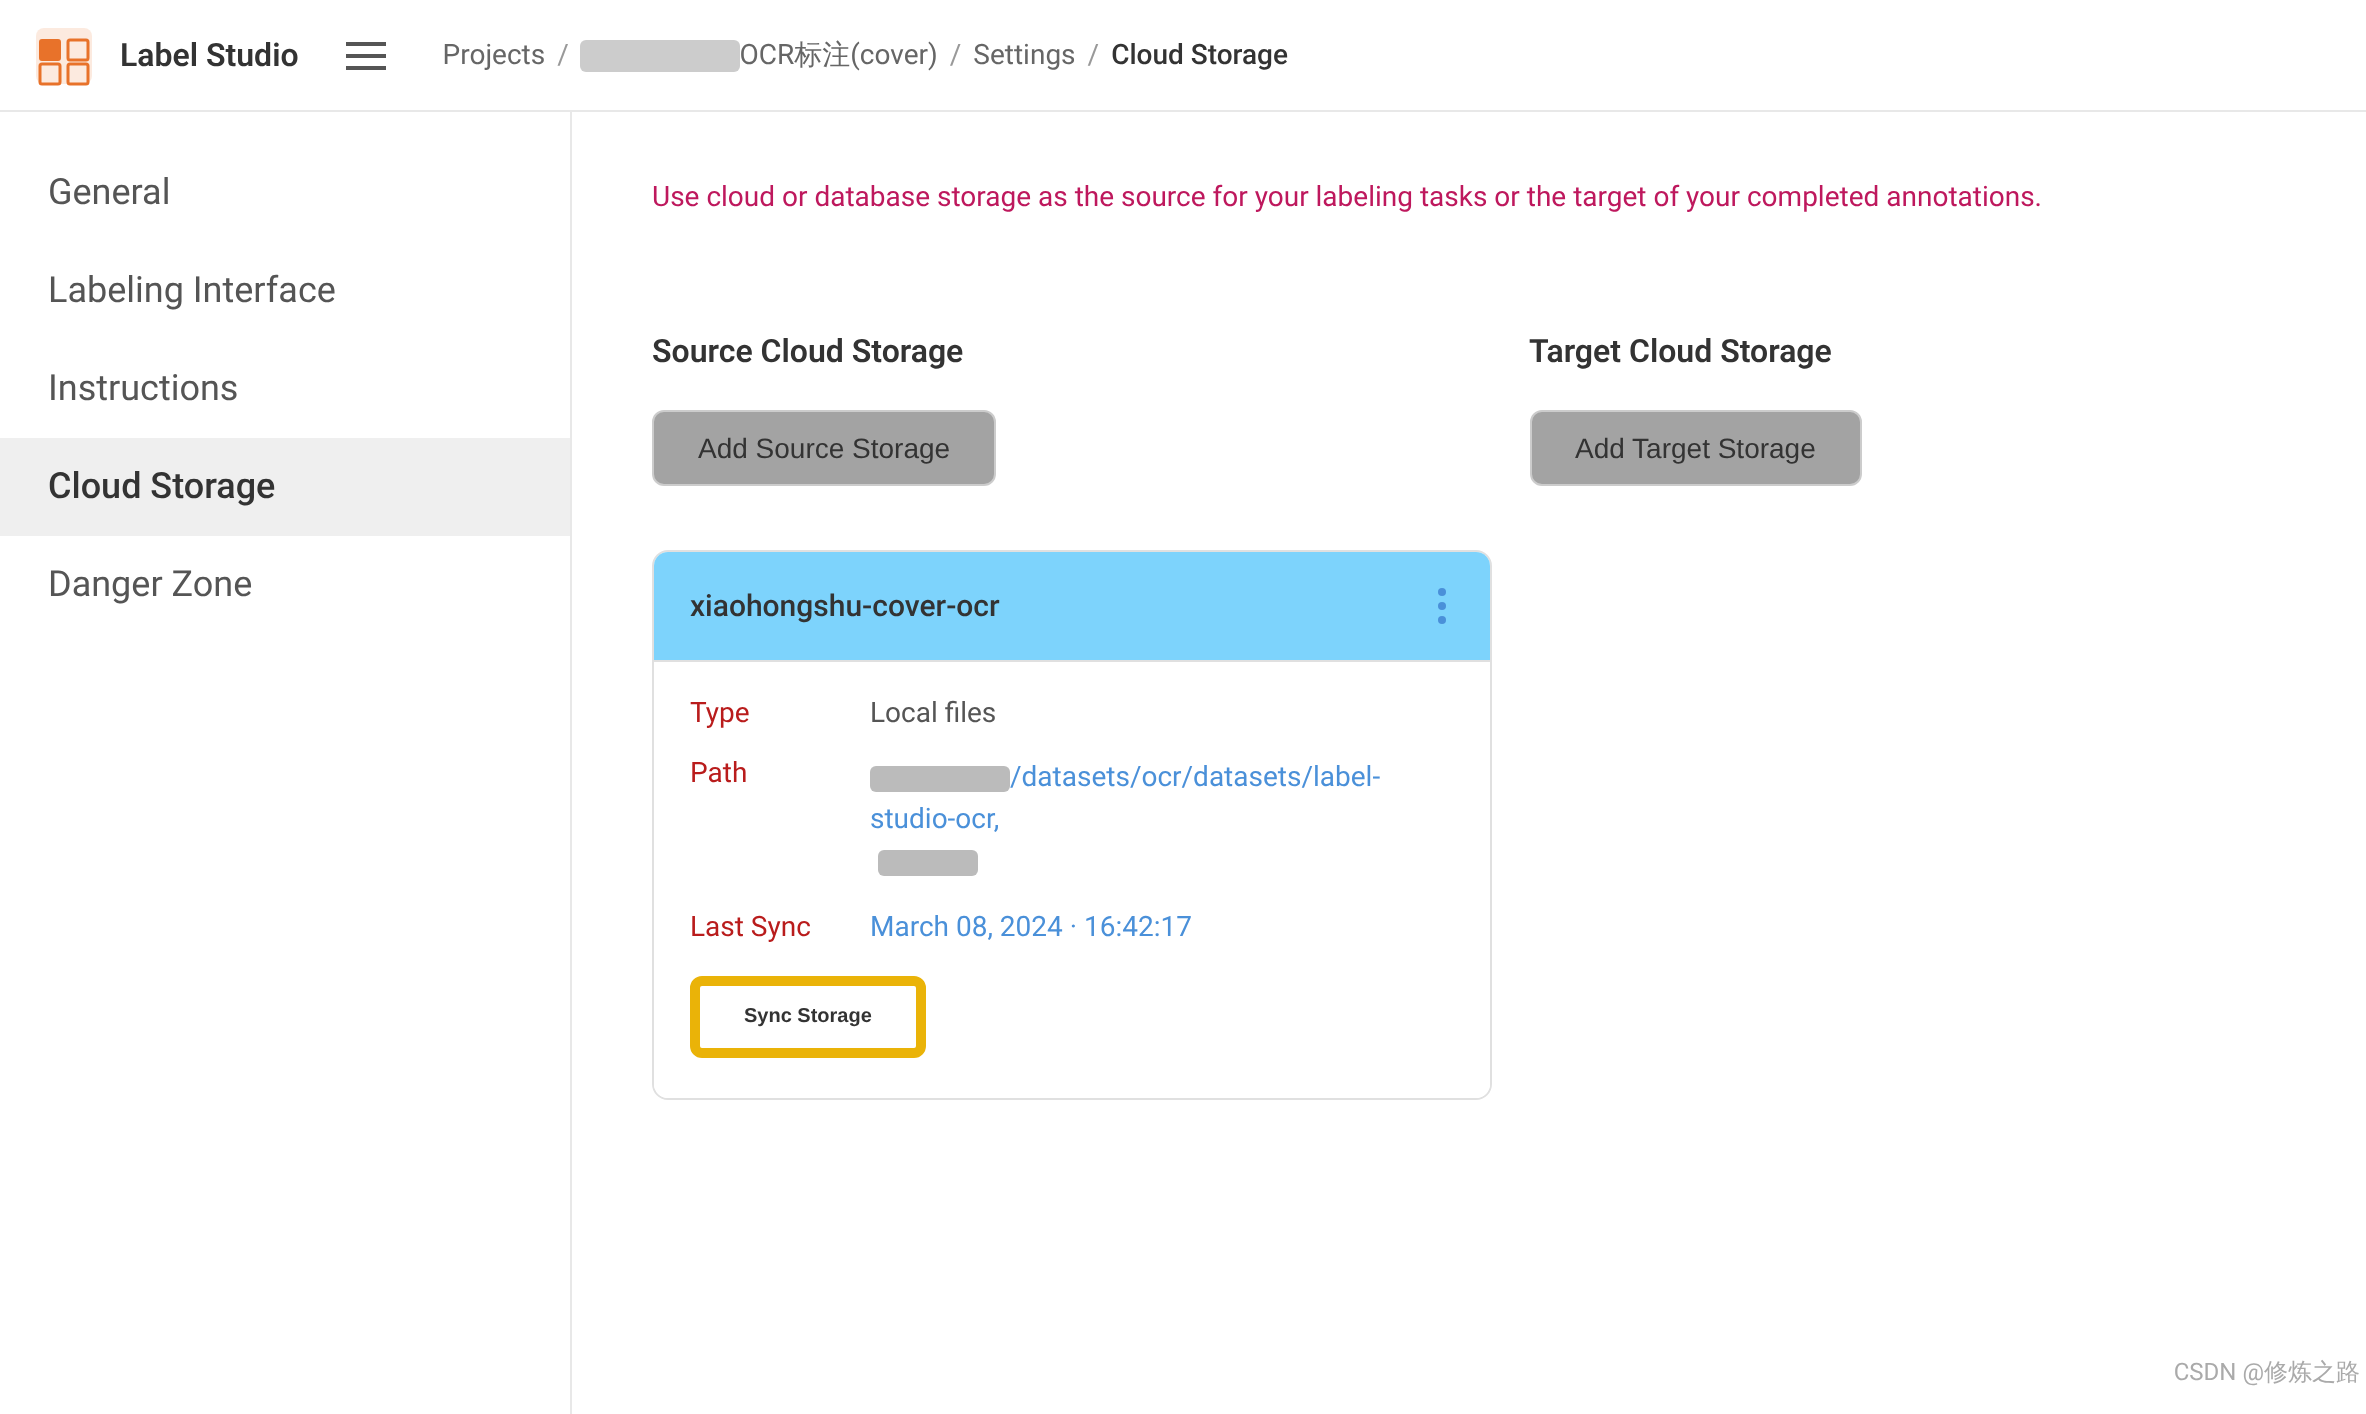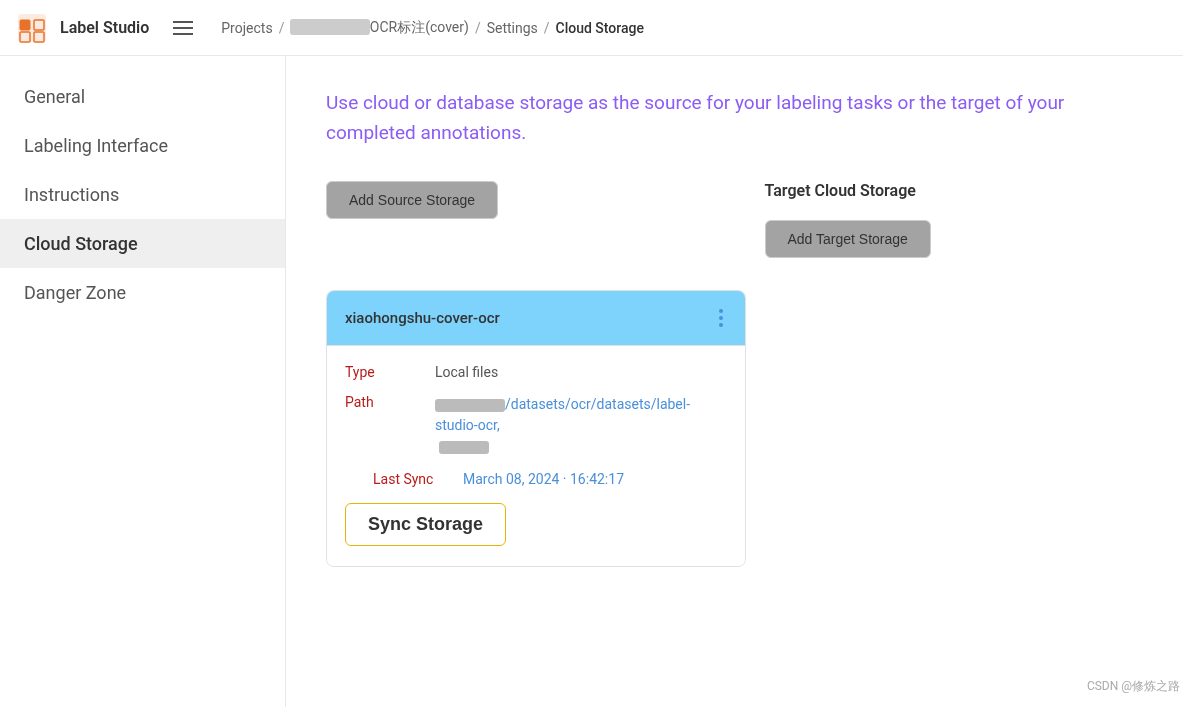--- a/index.html
+++ b/index.html
@@ -19,43 +19,43 @@
 
     
     .main { display: flex; flex: 1; overflow: hidden; }
 
     
     .sidebar { width: 286px; border-right: 1px solid #e8e8e8; padding: 16px 0; flex-shrink: 0; overflow-y: auto; }
     .sidebar-item { padding: 14px 24px; font-size: 18px; cursor: pointer; color: #555; }
 
     
     .content { flex: 1; padding: 32px 40px; overflow-y: auto; }
-    .description { font-size: 19px; color: #8b5cf6; line-height: 1.6; max-width: 780px; margin-bottom: 32px; }
+    .description { font-size: 14px; color: #be185d; line-height: 1.6; max-width: 780px; margin-bottom: 56px; }
 
     .storage-columns { display: flex; gap: 60px; margin-bottom: 32px; }
     .storage-column { flex: 1; }
     .storage-section-title { font-size: 16px; font-weight: 600; color: #333; margin-bottom: 20px; }
 
     .add-storage-btn { border: 1px solid #ccc; background: #a3a3a3; border-radius: 6px; padding: 10px 22px; font-size: 14px; font-weight: 500; color: #333; cursor: pointer; }
 
     
     .storage-card { border: 1px solid #e0e0e0; border-radius: 8px; max-width: 420px; overflow: hidden; margin-top: 8px; }
     .storage-card-header { display: flex; align-items: center; justify-content: space-between; padding: 14px 18px; background: #7dd3fc; border-bottom: 1px solid #e0e0e0; }
     .storage-card-name { font-size: 15px; color: #333; font-weight: 500; }
     .dots-menu { cursor: pointer; display: flex; flex-direction: column; align-items: center; gap: 3px; padding: 4px; }
     .dot { width: 4px; height: 4px; background: #4a90d9; border-radius: 50%; }
 
     .storage-card-body { padding: 18px 18px 20px; background: #fff; }
     .storage-row { display: flex; margin-bottom: 14px; font-size: 14px; }
-    .storage-row:last-of-type { margin-bottom: 0; margin-left: 28px; }
+    .storage-row:last-of-type { margin-bottom: 0; }
     .storage-label { color: #b91c1c; min-width: 90px; font-weight: 400; }
     .storage-value { color: #555; }
     .storage-value.link { color: #4a90d9; }
 
-    .sync-btn { border: 1px solid #eab308; background: #fff; border-radius: 6px; padding: 10px 22px; font-size: 18px; font-weight: 600; color: #333; cursor: pointer; margin-top: 16px; }
+    .sync-btn { border: 5px solid #eab308; background: #fff; border-radius: 6px; padding: 10px 22px; font-size: 10px; font-weight: 600; color: #333; cursor: pointer; margin-top: 16px; }
 
     .footer-credit { position: fixed; bottom: 12px; right: 3px; font-size: 12px; color: #aaa; }
 
     .path-text { color: #4a90d9; line-height: 1.5; }
     .path-blurred { display: inline-block; width: 70px; background: #bbb; border-radius: 3px; color: transparent; height: 13px; vertical-align: middle; }
     .path-blurred2 { display: inline-block; width: 50px; background: #bbb; border-radius: 3px; color: transparent; height: 13px; vertical-align: middle; margin-left: 4px; }
   </style>
 </head>
 <body>
 
@@ -104,20 +104,21 @@
       <span>Danger Zone</span>
     </div>
   </aside>
 
   <main class="content">
     <p class="description">Use cloud or database storage as the source for your labeling tasks or the target of your completed annotations.</p>
 
     <div class="storage-columns">
 
       <div class="storage-column">
+        <div class="storage-section-title">Source Cloud Storage</div>
         <button class="add-storage-btn">Add Source Storage</button>
       </div>
 
       <div class="storage-column">
         <div class="storage-section-title">Target Cloud Storage</div>
         <button class="add-storage-btn">Add Target Storage</button>
       </div>
     </div>
 
     <div class="storage-card">

